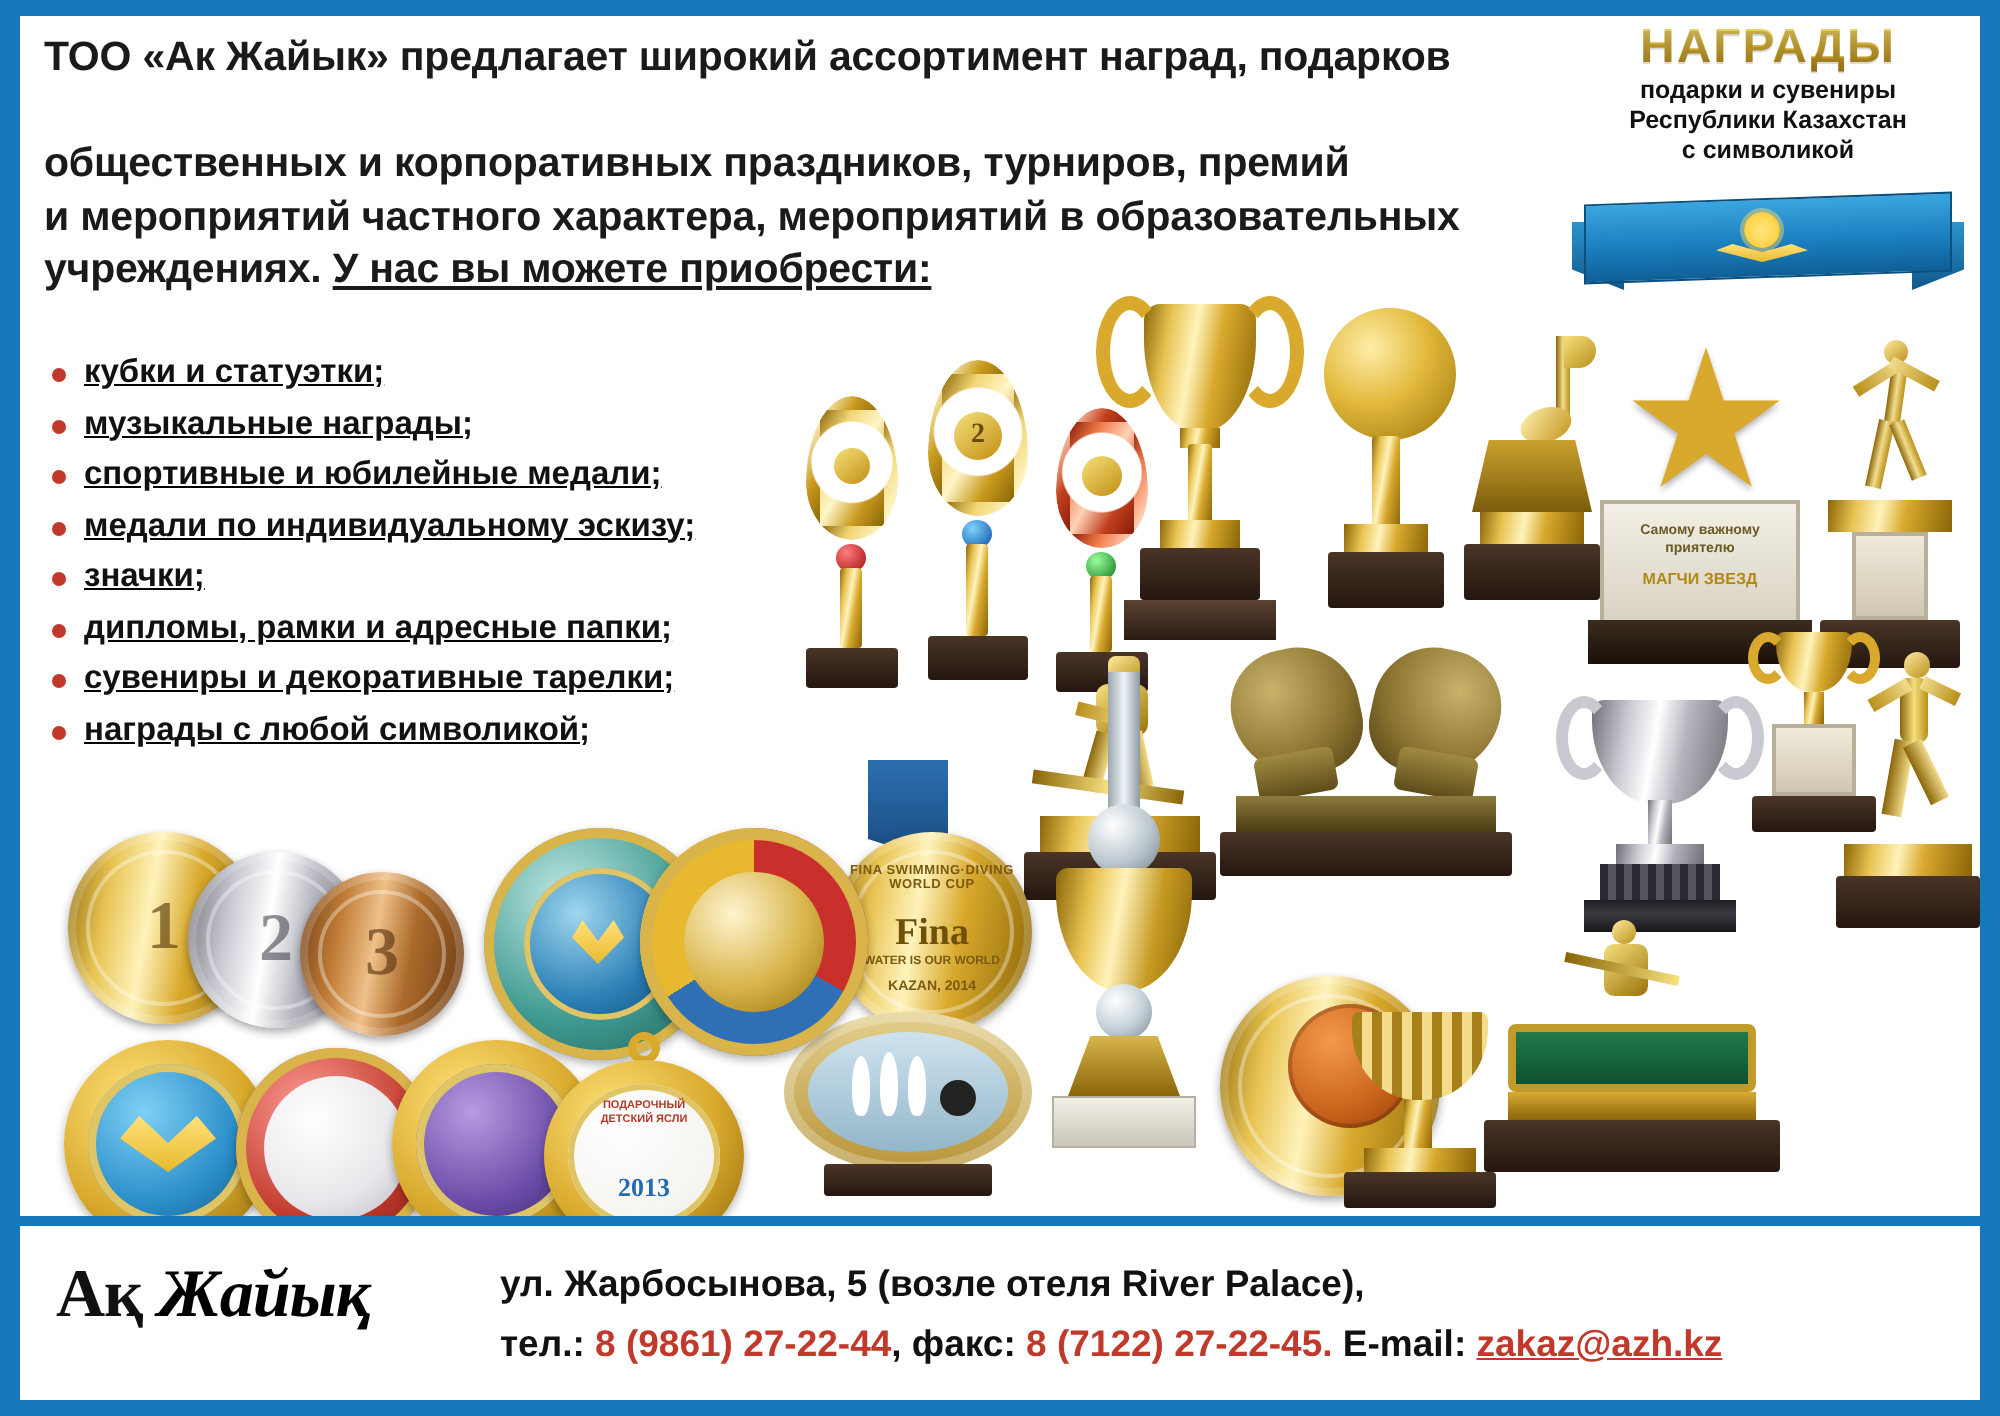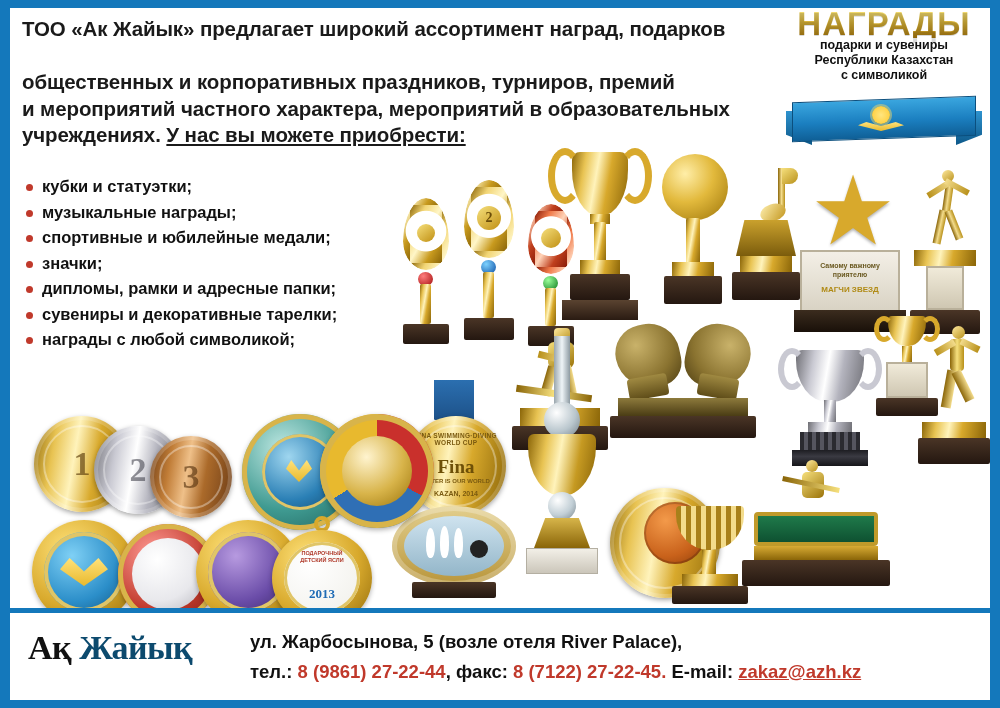--- a/index.html
+++ b/index.html
@@ -37,21 +37,21 @@
   .headline .u { text-decoration: underline; }
 
   
   .badge {
     position: absolute;
     right: 8px; top: 2px;
     width: 196px;
     text-align: center;
   }
   .badge .title {
-    font-size: 33px;
+    font-size: 24px;
     font-weight: 700;
     color: #b8860b;
     letter-spacing: 1px;
     background: linear-gradient(180deg,#f6e27a 0%,#d4af37 45%,#a8780d 100%);
     -webkit-background-clip: text;
     background-clip: text;
     color: transparent;
     text-shadow: 0 1px 0 rgba(0,0,0,0.15);
     line-height: 28px;
   }
@@ -111,40 +111,40 @@
     white-space: nowrap;
   }
   .bullets li::before {
     content: "";
     position: absolute;
     left: 2px; top: 10px;
     width: 7px; height: 7px;
     border-radius: 50%;
     background: #c0392b;
   }
-  .bullets { margin: 0; padding: 0; }
+  .bullets { margin: 0; padding: 0; text-decoration: underline; }
 
   
   .footer {
     position: absolute;
     left: 0; bottom: 0;
     width: 980px; height: 92px;
     background: #ffffff;
     border-top: 5px solid #1478bb;
   }
   .logo {
     position: absolute;
     left: 18px; top: 16px;
     font-size: 34px;
     font-weight: 700;
     color: #111;
     letter-spacing: -0.5px;
     font-family: "Liberation Serif", serif;
   }
-  .logo .red { color: #0c4a6e; }
+  .logo .red { color: #000000; font-style: italic; }
   .contacts {
     position: absolute;
     left: 240px; top: 14px;
     width: 730px;
     font-size: 18.5px;
     font-weight: 700;
     line-height: 30px;
     color: #111;
   }
   .contacts .red { color: #c0392b; }
@@ -205,20 +205,21 @@
         <div class="band"></div>
         <div class="sun"></div>
         <div class="eagle"></div>
       </div>
     </div>
 
     <ul class="bullets">
       <li>кубки и статуэтки;</li>
       <li>музыкальные награды;</li>
       <li>спортивные и юбилейные медали;</li>
+      <li>медали по индивидуальному эскизу;</li>
       <li>значки;</li>
       <li>дипломы, рамки и адресные папки;</li>
       <li>сувениры и декоративные тарелки;</li>
       <li>награды с любой символикой;</li>
     </ul>
 
     <div class="photos">
 
       <div class="item" style="left:385px;top:190px;width:62px;height:150px;">
         <div style="position:absolute;left:8px;top:0;width:46px;height:72px;border-radius:50% 50% 50% 50%/60% 60% 40% 40%;border:7px solid transparent;background:linear-gradient(120deg,#8a6508,#f2d574,#fff6c8,#c89a1e,#8a6508);-webkit-mask:radial-gradient(circle at 50% 46%, transparent 44%, #000 46%);mask:radial-gradient(circle at 50% 46%, transparent 44%, #000 46%);"></div>
@@ -348,21 +349,21 @@
           <div style="position:absolute;left:28px;top:16px;width:20px;height:7px;background:linear-gradient(90deg,#f3dc8c,#b8901a);transform:rotate(26deg);"></div>
           <div style="position:absolute;left:12px;top:44px;width:10px;height:38px;background:linear-gradient(90deg,#8a6508,#f3dc8c);transform:rotate(10deg);"></div>
           <div style="position:absolute;left:26px;top:44px;width:10px;height:32px;background:linear-gradient(90deg,#8a6508,#f3dc8c);transform:rotate(-26deg);"></div>
         </div>
         <div style="position:absolute;left:4px;top:96px;width:64px;height:16px;" class="gold"></div>
         <div style="position:absolute;left:0;top:112px;width:72px;height:26px;" class="base"></div>
       </div>
 
       <div class="item" style="left:388px;top:372px;width:112px;height:140px;">
         <div style="position:absolute;left:36px;top:0;width:40px;height:46px;background:linear-gradient(180deg,#2b6fb0,#1b4d83);clip-path:polygon(0 0,100% 0,100% 86%,50% 100%,0 86%);"></div>
-        <div class="medal gold" style="position:absolute;left:8px;top:36px;width:100px;height:100px;">
+        <div class="medal gold" style="position:absolute;left:18px;top:36px;width:100px;height:100px;">
           <div class="ring"></div>
           <div style="position:absolute;left:0;right:0;top:16px;text-align:center;font:700 6.5px 'Liberation Sans',sans-serif;color:#7a5a10;letter-spacing:.3px;">FINA SWIMMING·DIVING WORLD CUP</div>
           <div style="position:absolute;left:0;right:0;top:40px;text-align:center;font:700 19px 'Liberation Serif',serif;color:#6e5008;">Fina</div>
           <div style="position:absolute;left:0;right:0;top:62px;text-align:center;font:600 6px 'Liberation Sans',sans-serif;color:#7a5a10;">WATER IS OUR WORLD</div>
           <div style="position:absolute;left:0;right:0;top:74px;text-align:center;font:700 7px 'Liberation Sans',sans-serif;color:#7a5a10;">KAZAN, 2014</div>
         </div>
       </div>
 
       <div class="item" style="left:512px;top:328px;width:80px;height:258px;">
         <div style="position:absolute;left:32px;top:0;width:16px;height:70px;background:linear-gradient(90deg,#9aa6ad,#eef4f7,#8d9aa2);"></div>

